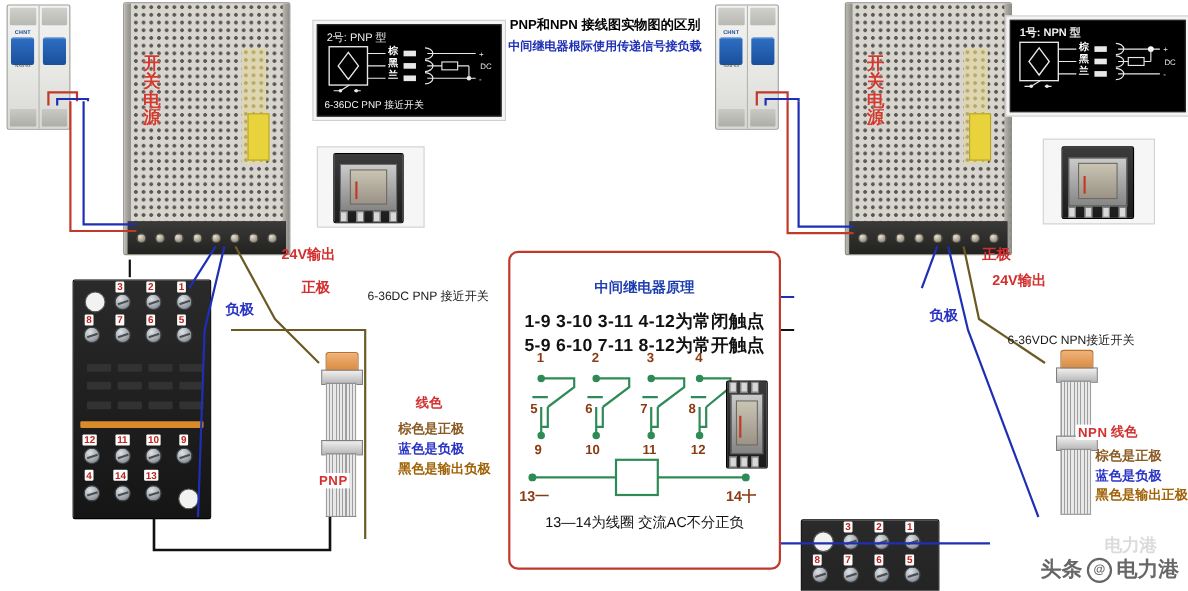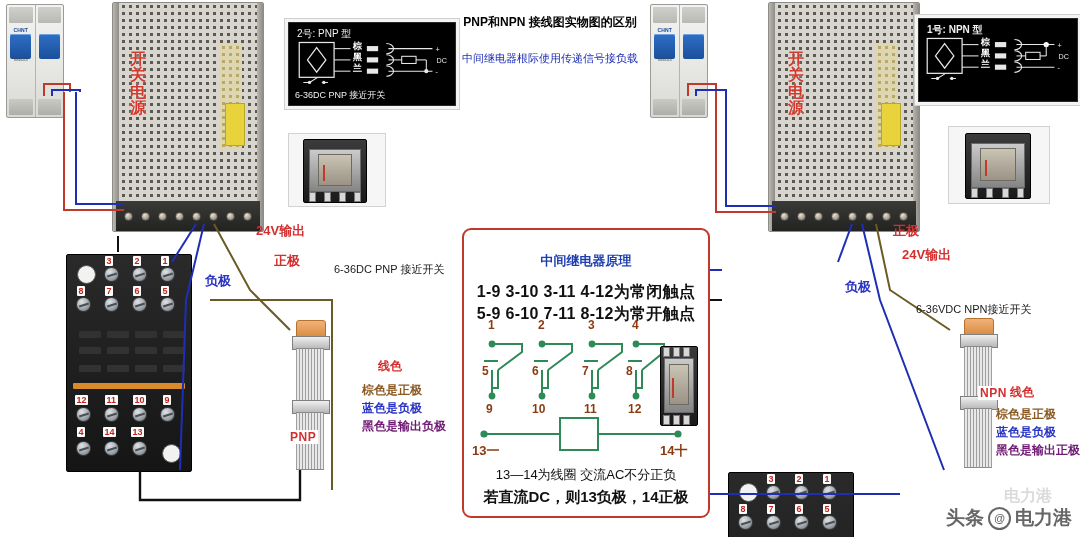--- a/index.html
+++ b/index.html
@@ -97,42 +97,42 @@
      color:#111;font-weight:bold;font-size:16px;letter-spacing:.3px;}
   .panel-foot1{position:absolute;width:100%;text-align:center;
      color:#111;font-size:13px;}
   .panel-foot2{position:absolute;width:100%;text-align:center;
      color:#111;font-weight:bold;font-size:15px;}
 
   
   .an{position:absolute;font-weight:bold;white-space:nowrap;}
   .an-red{color:#d32f2f;}
   .an-blue{color:#2b35c4;}
-  .an-black{color:#701a75;}
+  .an-black{color:#a16207;}
   .an-brown{color:#8a5a22;}
   .an-dark{color:#1a1a1a;font-weight:normal;}
   svg.wires{position:absolute;inset:0;width:1080px;height:537px;
      pointer-events:none;}
 
   .wm{position:absolute;right:8px;bottom:6px;display:flex;align-items:center;
      gap:4px;color:#5a5a5a;font-weight:bold;font-size:19px;opacity:.92;
      text-shadow:0 1px 1px rgba(255,255,255,.7);}
   .wm-badge{width:19px;height:19px;border-radius:50%;border:2px solid #5a5a5a;
      display:flex;align-items:center;justify-content:center;font-size:11px;}
   .wm-ghost{position:absolute;right:28px;bottom:30px;color:#cfcfcf;font-size:16px;
      font-weight:bold;opacity:.75;}
 </style>
 </head>
 <body>
 
 <div class="stage">
 
   <div class="abs" style="left:430px;top:14px;width:240px;text-align:center;">
     <div style="font-size:12px;font-weight:bold;color:#000000;line-height:16px;">PNP和NPN 接线图实物图的区别</div>
-    <div style="font-size:11px;font-weight:normal;color:#1f2fb5;line-height:16px;margin-top:20px;">中间继电器根际使用传递信号接负载</div>
+    <div style="font-size:11px;font-weight:bold;color:#1f2fb5;line-height:16px;margin-top:4px;">中间继电器根际使用传递信号接负载</div>
   </div>
 
   <div class="mcb abs" style="left:6px;top:4px;width:56px;height:112px;">
     <div class="mcb-pole">
       <div class="mcb-top"></div>
       <div class="mcb-brand">CHNT</div>
       <div class="mcb-lever"></div>
       <div class="mcb-txt">NXB-63</div>
       <div class="mcb-bot"></div>
     </div>
@@ -489,21 +489,20 @@
 
     <div class="abs" style="left:22px;top:172px;color:#8a3b12;font-size:12px;font-weight:bold;">9</div>
     <div class="abs" style="left:68px;top:172px;color:#8a3b12;font-size:12px;font-weight:bold;">10</div>
     <div class="abs" style="left:120px;top:172px;color:#8a3b12;font-size:12px;font-weight:bold;">11</div>
     <div class="abs" style="left:164px;top:172px;color:#8a3b12;font-size:12px;font-weight:bold;">12</div>
 
     <div class="abs" style="left:8px;top:212px;color:#8a3b12;font-size:13px;font-weight:bold;">13一</div>
     <div class="abs" style="left:196px;top:212px;color:#8a3b12;font-size:13px;font-weight:bold;">14十</div>
 
     <div class="panel-foot1" style="top:236px;">13—14为线圈    交流AC不分正负</div>
-    <div class="panel-foot2" style="top:258px;">若直流DC，则13负极，14正极</div>
   </div>
 
   <div class="relaybox" style="left:660px;top:346px;width:36px;height:78px;">
     <div class="relay-clear"></div>
     <div class="relay-coil"></div>
     <div class="relay-red"></div>
     <div class="relay-pin" style="left:6%;bottom:0;"></div>
     <div class="relay-pin" style="left:34%;bottom:0;"></div>
     <div class="relay-pin" style="left:62%;bottom:0;"></div>
     <div class="relay-pin" style="left:6%;top:0;"></div>

